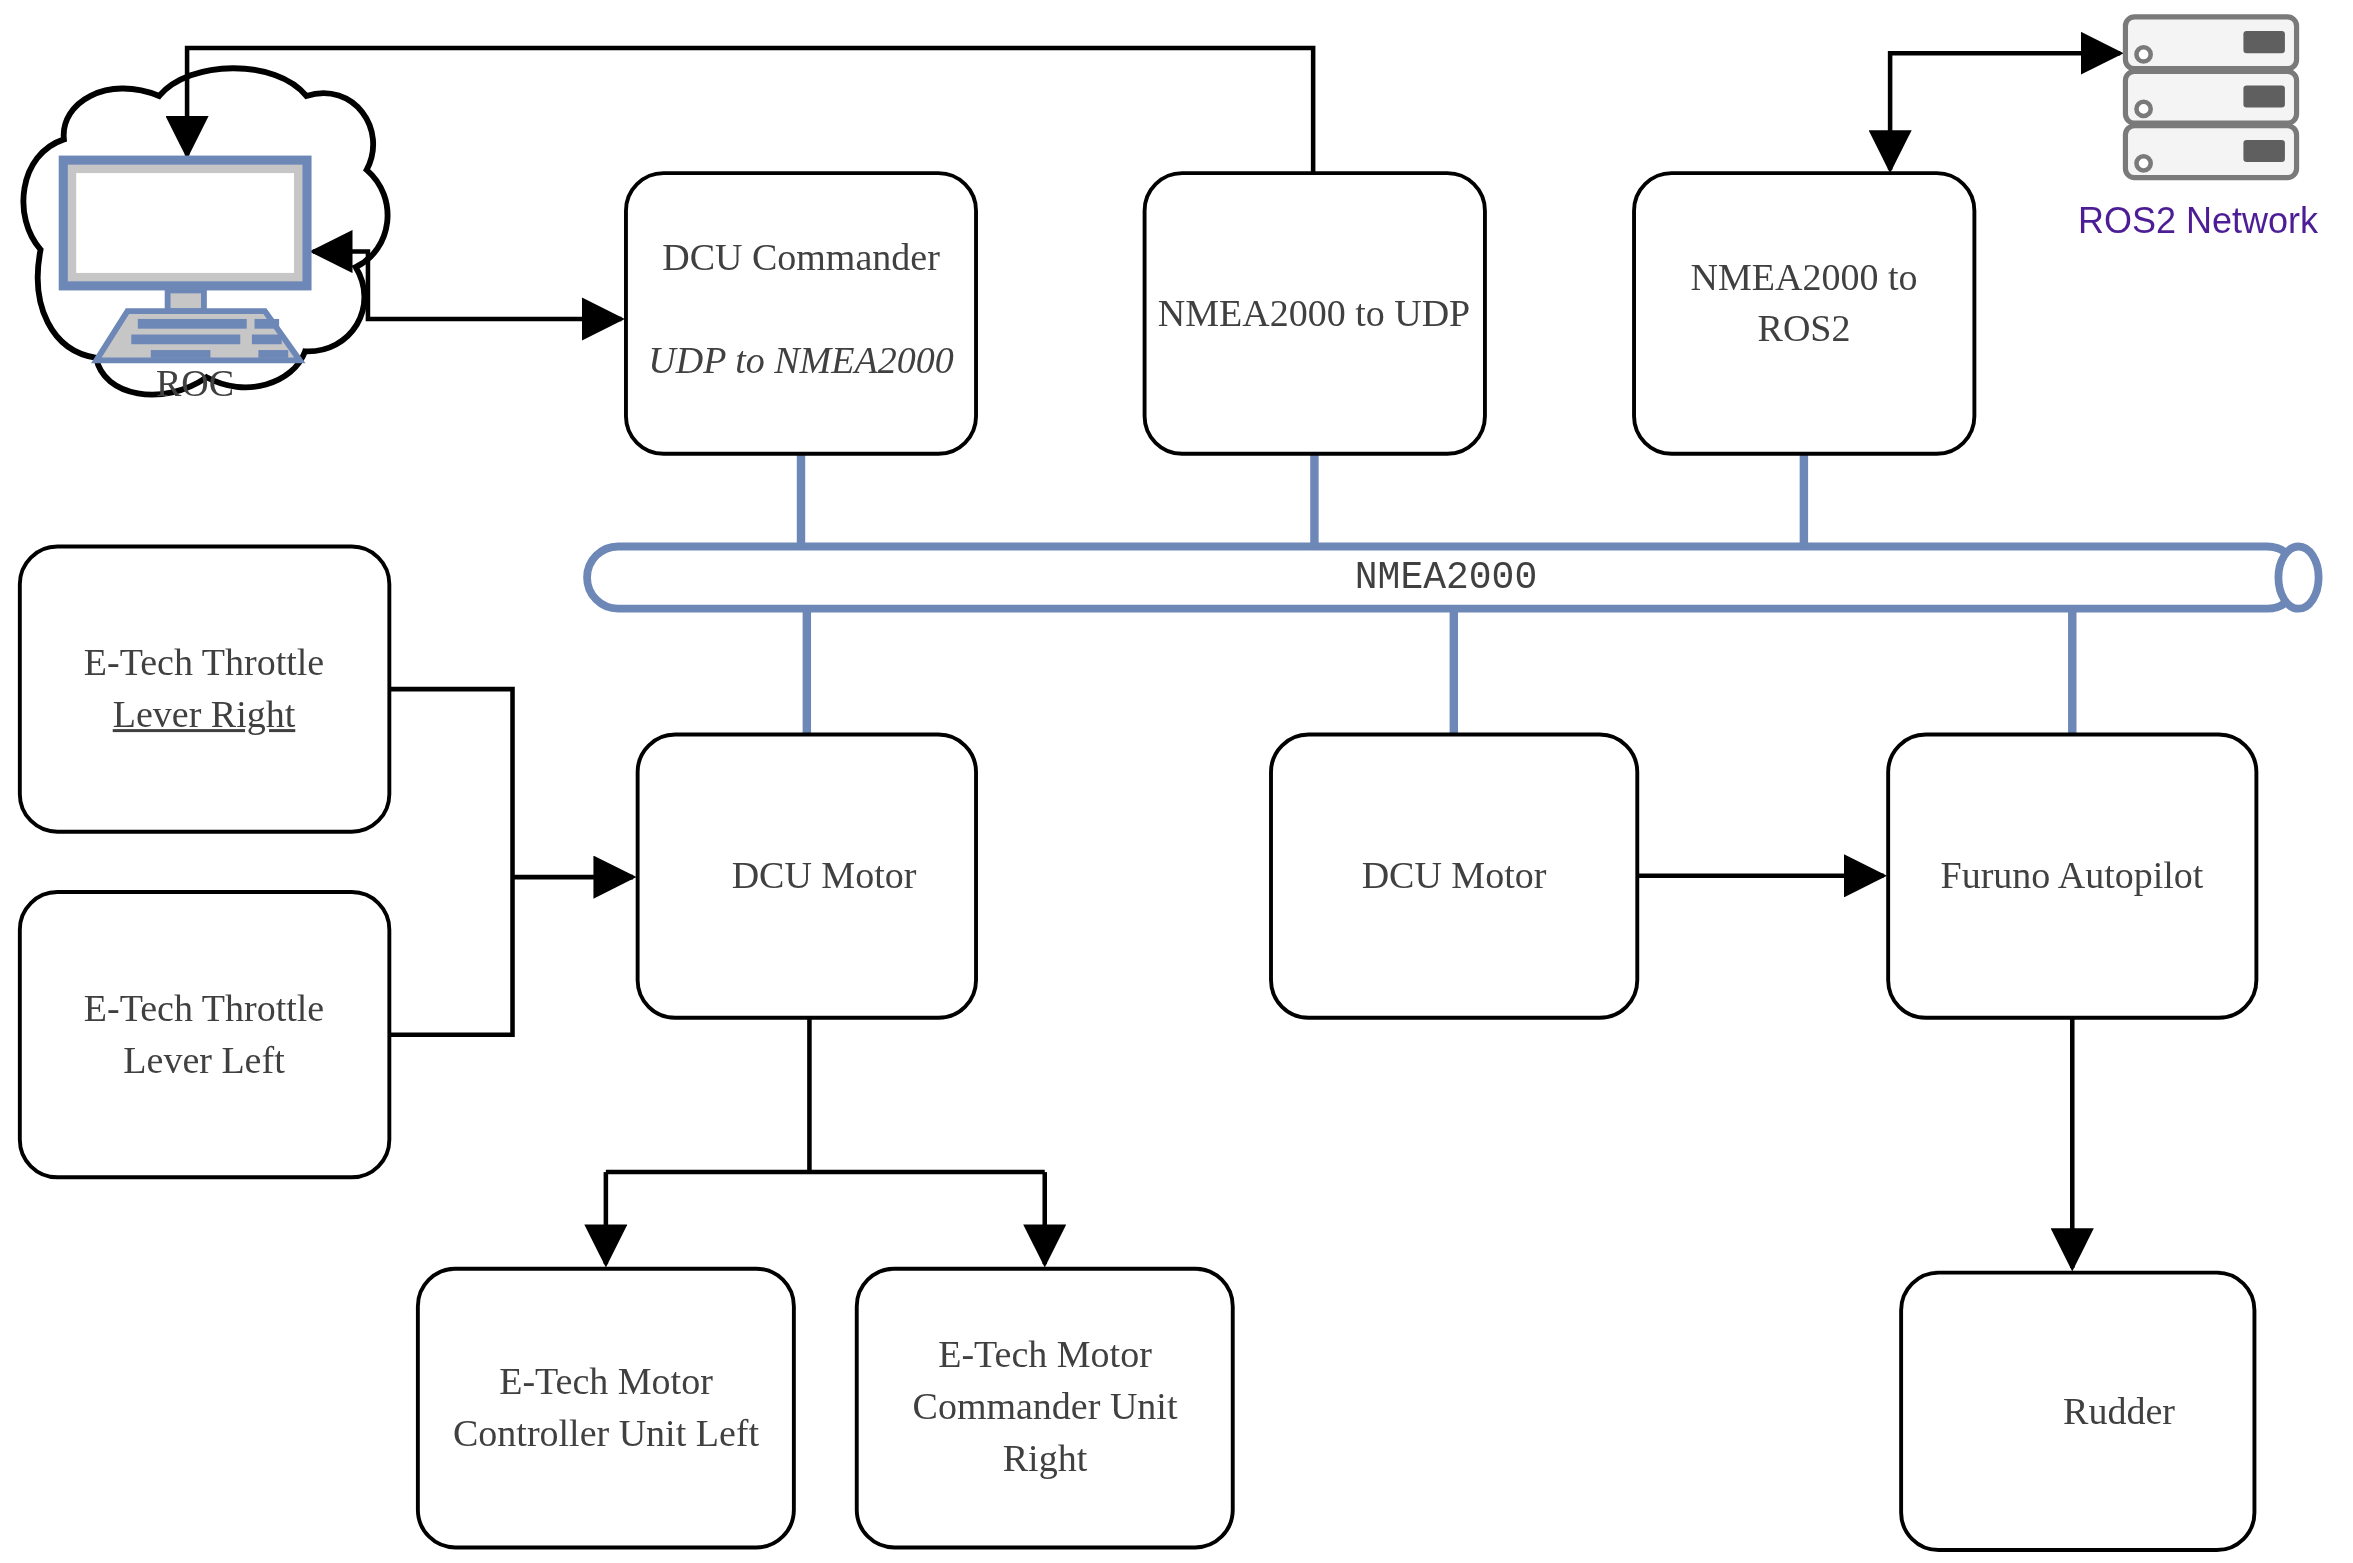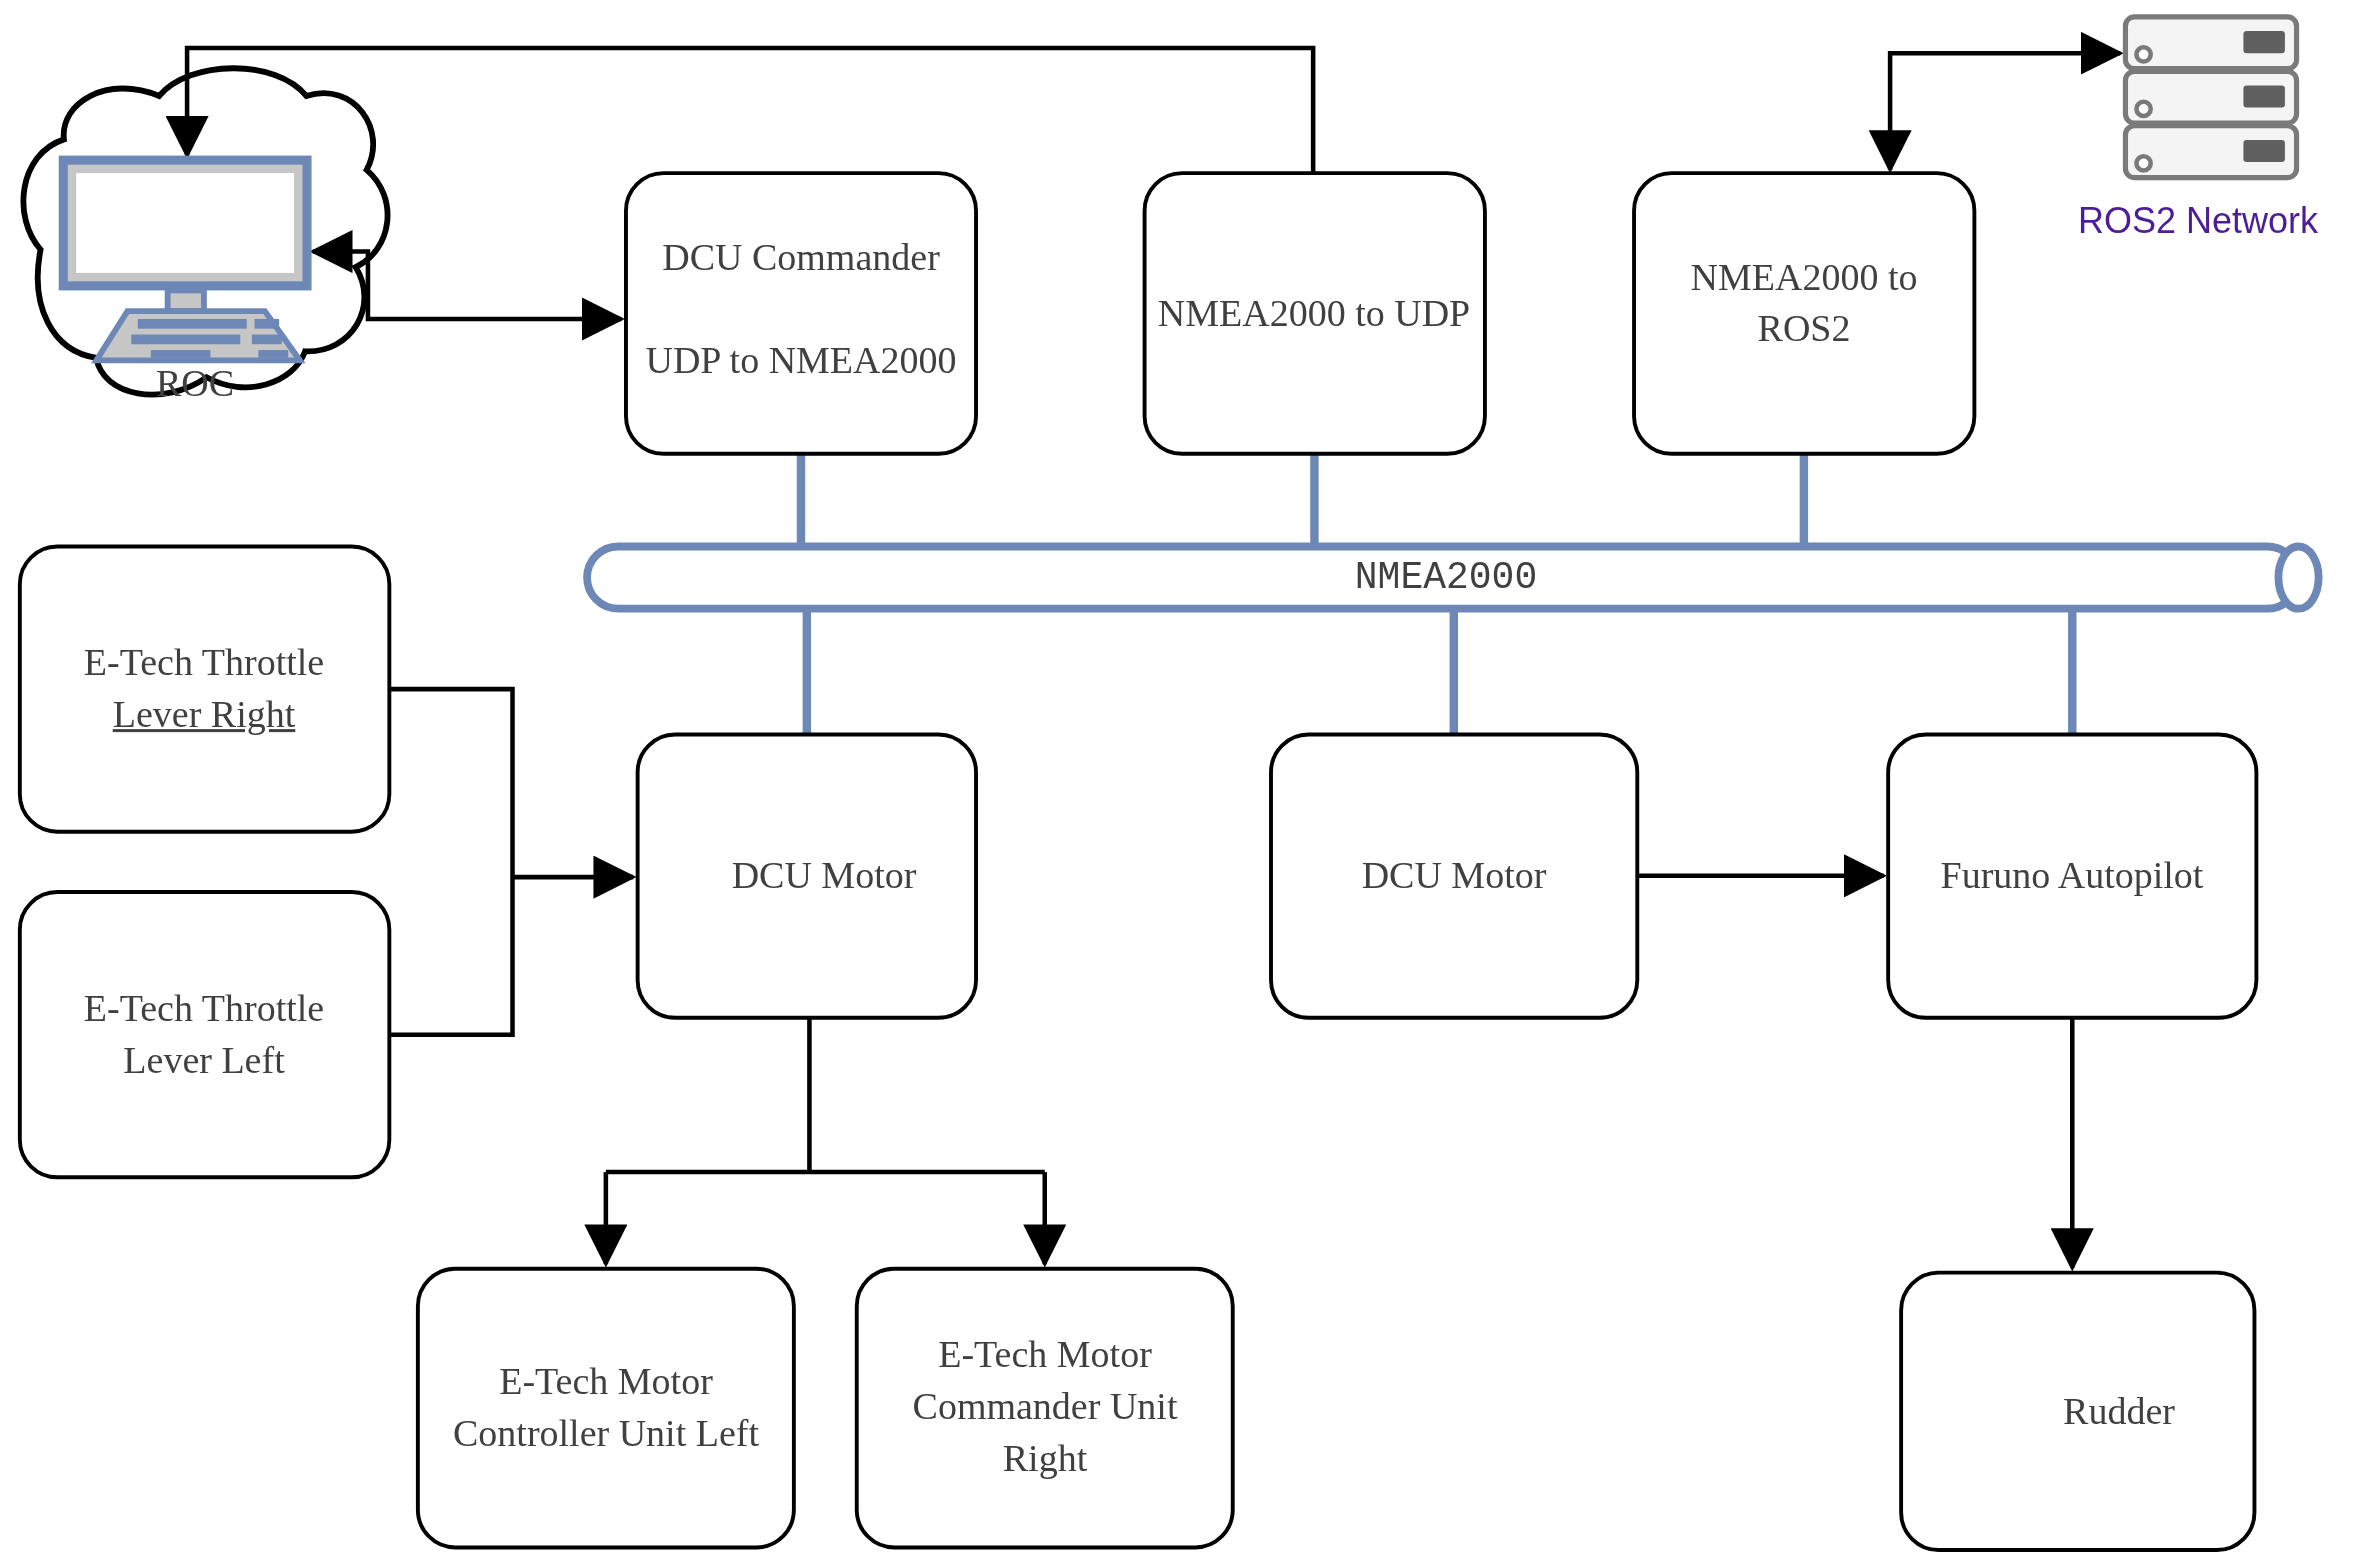--- a/index.html
+++ b/index.html
@@ -142,21 +142,21 @@
         <circle cx="3306" cy="84" r="11"></circle>
         <circle cx="3306" cy="168" r="11"></circle>
         <circle cx="3306" cy="252" r="11"></circle>
       </g>
     </g>
   </svg>
 
   <div class="lbl" style="left:195px;  top:384px;">ROC</div>
 
   <div class="lbl" style="left:801px; top:258px;">DCU Commander</div>
-  <div class="lbl" style="left:801px; top:361px;">UDP to NMEA2000</div>
+  <div class="lbl" style="left:801px; top:361px;font-style:italic;">UDP to NMEA2000</div>
 
   <div class="lbl" style="left:1314px; top:314px;">NMEA2000 to UDP</div>
 
   <div class="lbl" style="left:1804px; top:278px;">NMEA2000 to</div>
   <div class="lbl" style="left:1804px; top:329px;">ROS2</div>
 
   <div class="lbl sans" style="left:2198px; top:221px;">ROS2 Network</div>
 
   <div class="lbl" style="left:1446px; top:578px;font-family:Liberation Mono, monospace;">NMEA2000</div>
 

